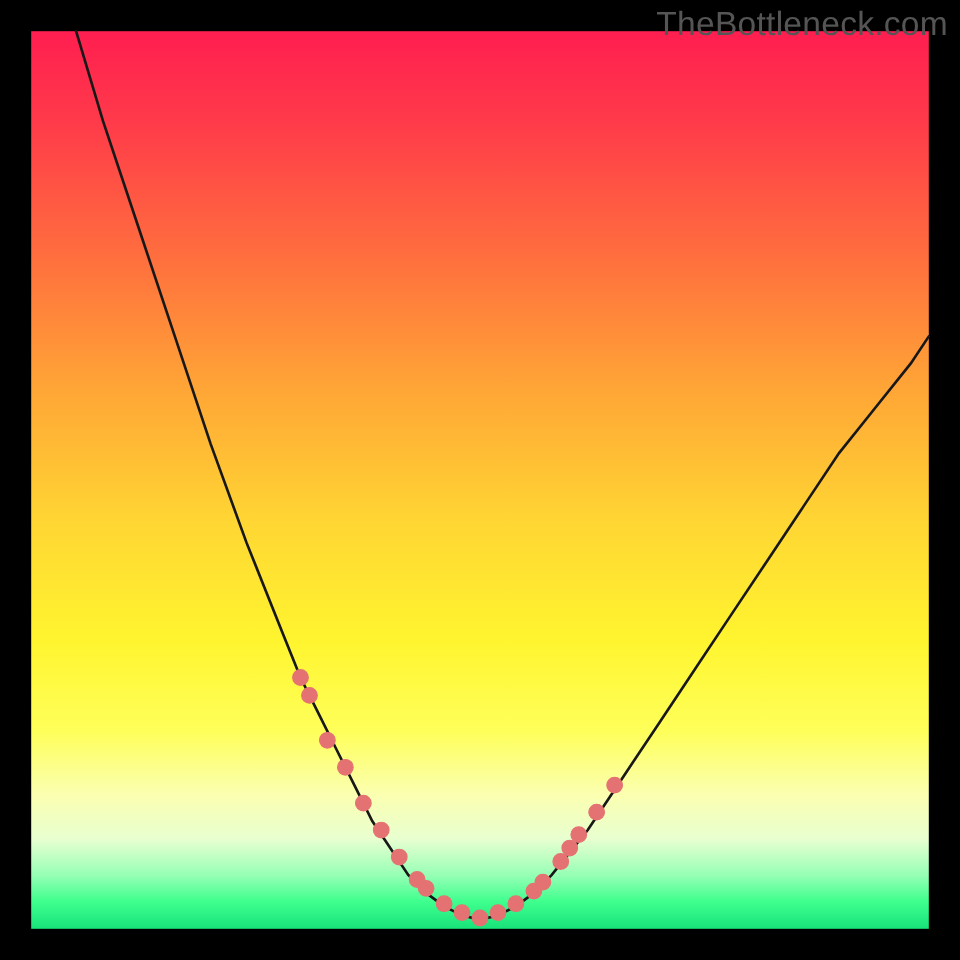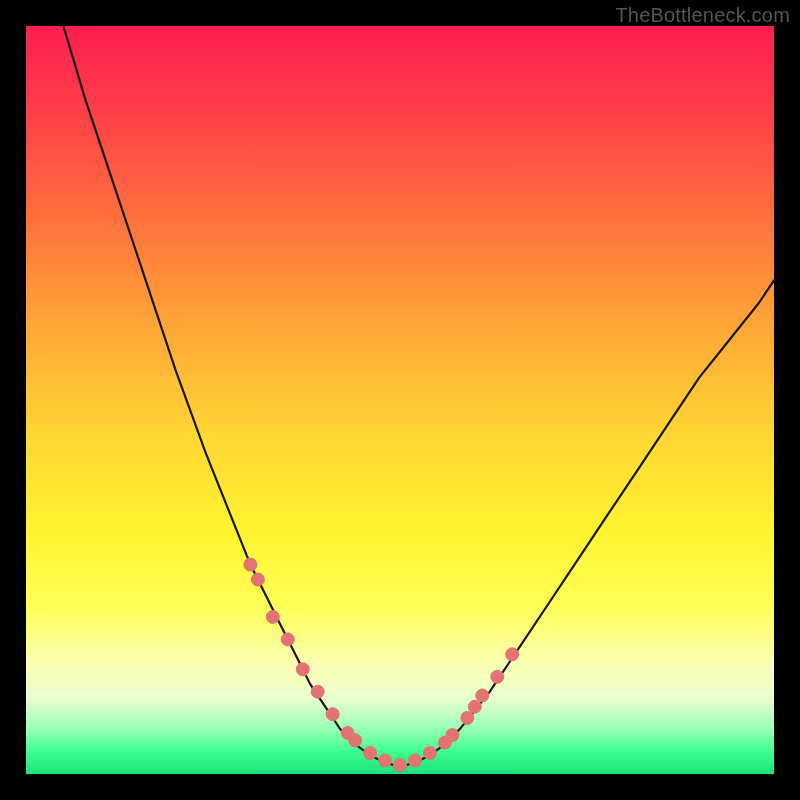--- a/index.html
+++ b/index.html
@@ -30,21 +30,21 @@
       #97ffb5 94%,
       #3eff8e 97%,
       #18e27a 100%
     );
   }
   .watermark {
     position: absolute;
     top: 4px;
     right: 10px;
     color: #555;
-    font-size: 20px;
+    font-size: 28px;
     font-weight: 500;
     letter-spacing: 0.2px;
     z-index: 10;
   }
   svg.plot {
     position: absolute;
     left: 26px;
     top: 26px;
     width: 748px;
     height: 748px;

